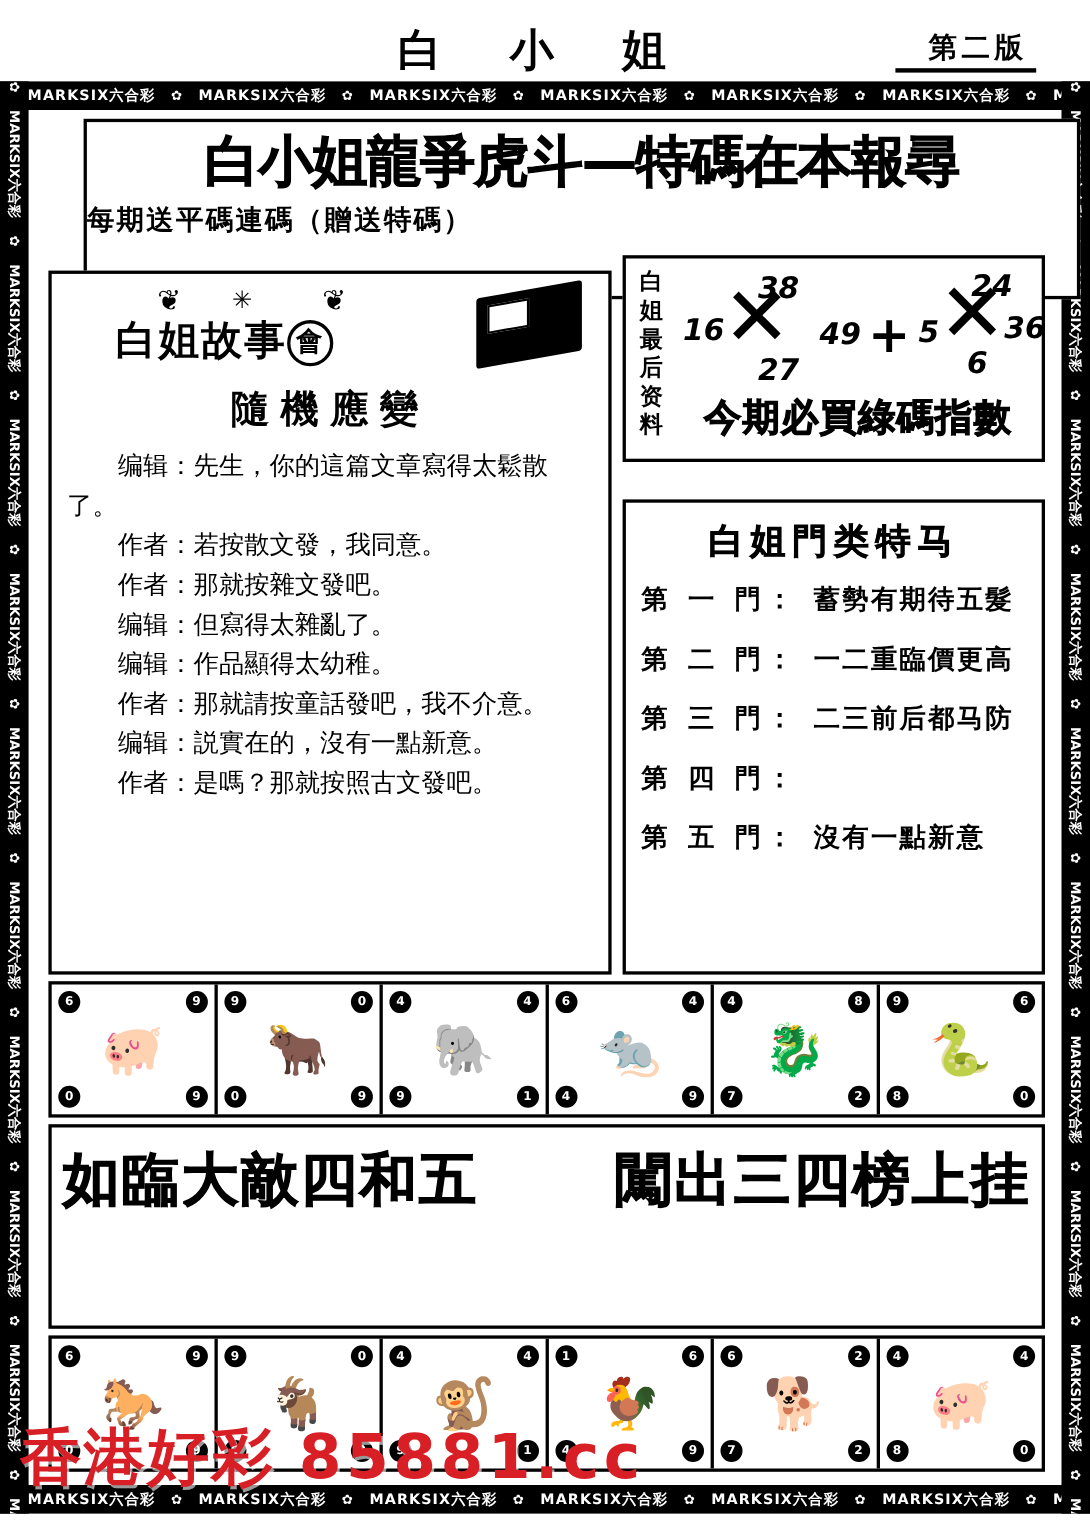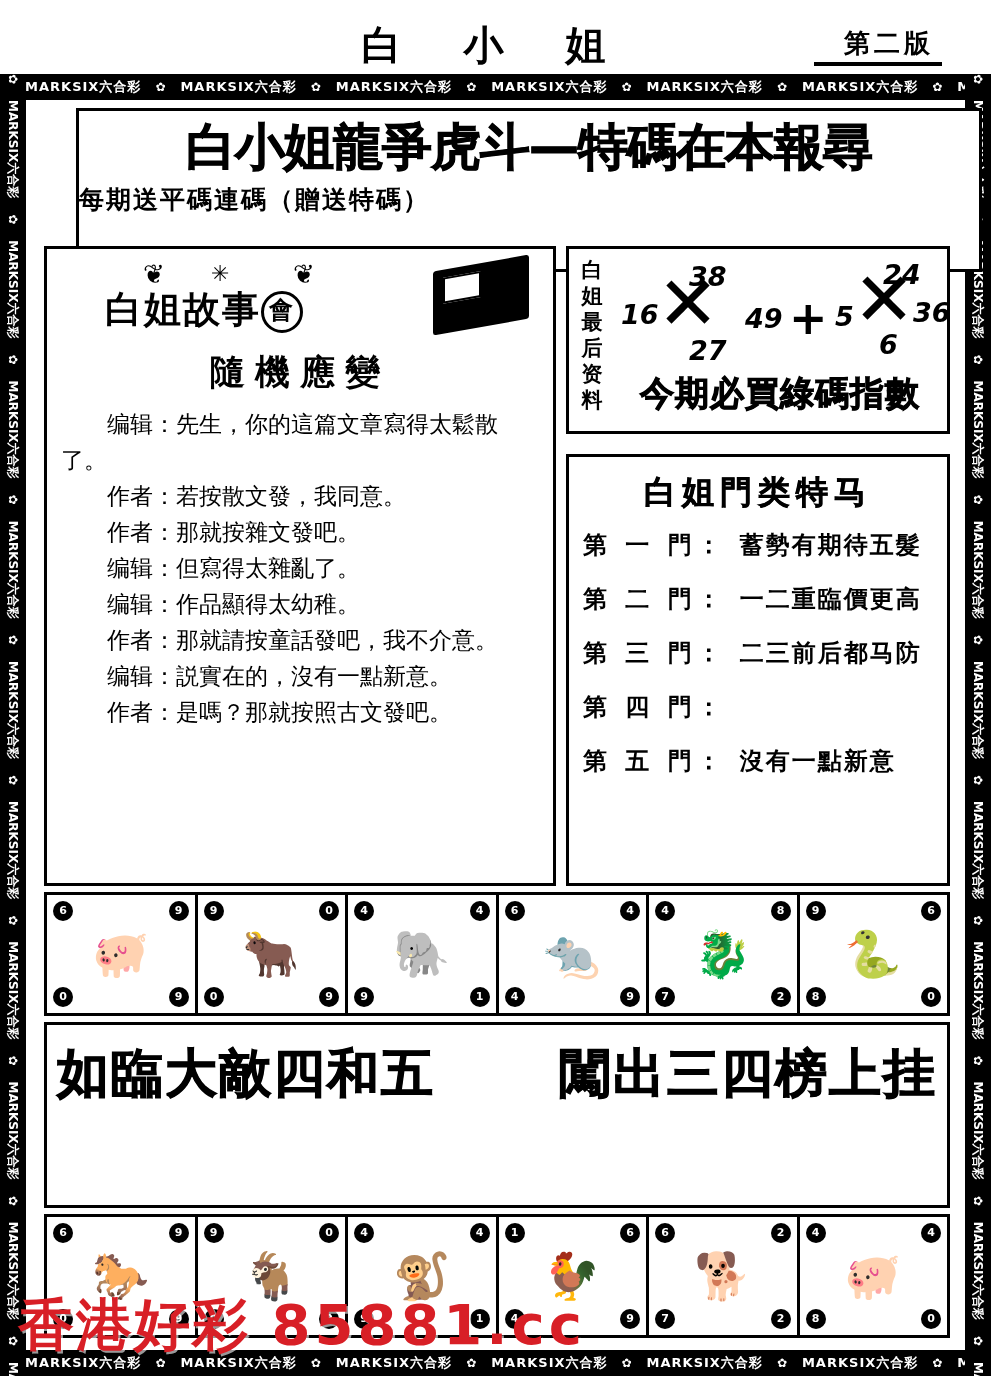--- a/index.html
+++ b/index.html
@@ -99,21 +99,21 @@
   }
   .story-sub{
     text-align:center;font-size:35px;font-weight:bold;letter-spacing:10px;margin:2px 0 10px;
   }
   .story-p{
     font-size:23px;line-height:36px;text-indent:2em;margin:0;
     font-family:"DejaVu Sans","Liberation Sans",sans-serif;
   }
 
   
-  .formula-box{left:522px;top:138px;width:384px;height:188px;text-decoration:underline;}
+  .formula-box{left:522px;top:124px;width:384px;height:188px;text-decoration:underline;}
   .formula-label{
     position:absolute;left:6px;top:8px;width:34px;
     font-size:21px;font-weight:bold;line-height:26px;text-align:center;
   }
   .formula-art{position:absolute;left:44px;top:4px;width:334px;height:120px;}
   .fnum{position:absolute;font-size:27px;font-weight:bold;font-style:italic;}
   .xmark{position:absolute;font-size:74px;font-weight:bold;line-height:60px;}
   .plus{position:absolute;font-size:46px;font-weight:bold;}
   .formula-title{
     position:absolute;left:44px;top:122px;width:334px;text-align:center;

